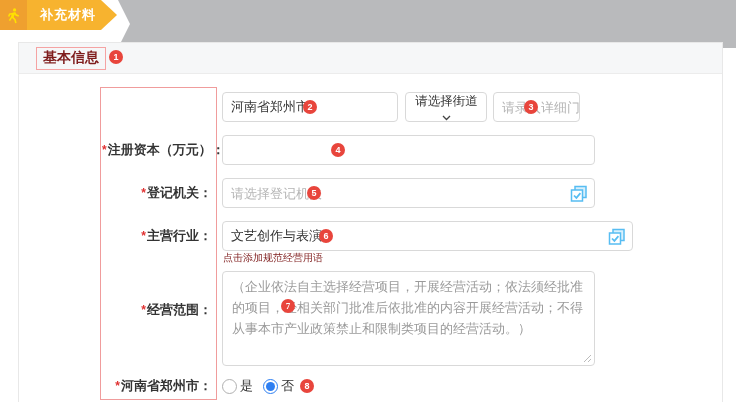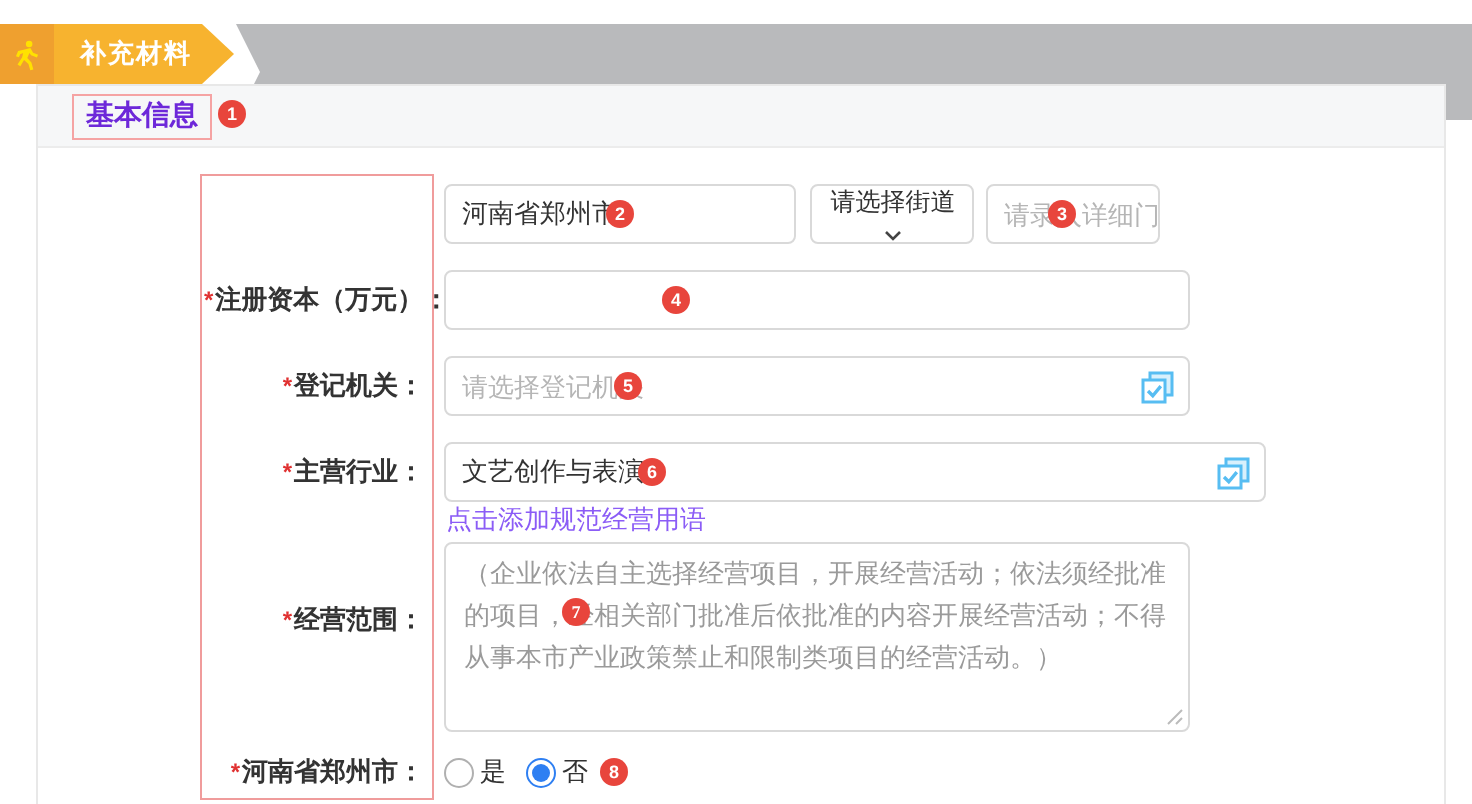--- a/index.html
+++ b/index.html
@@ -1,36 +1,36 @@
 <!DOCTYPE html>
 <html><head>
 <meta charset="utf-8">
 <style>
   html,body{margin:0;padding:0;background:#fff;}
   .page{position:relative;width:736px;height:402px;background:#fff;overflow:hidden;
         font-family:"Liberation Sans",sans-serif;}
 
   
-  .banner{position:absolute;left:0;top:12px;right:0;height:48px;background:#fff;}
+  .banner{position:absolute;left:0;top:0;right:0;height:48px;background:#fff;}
   .banner-gray{position:absolute;left:104px;right:0;top:0;bottom:0;background:#b9babc;
         clip-path:polygon(14px 0,100% 0,100% 100%,14px 100%,26px 50%);}
   .banner-square{position:absolute;left:0;top:0;width:27px;height:30px;background:#efa02f;
         display:flex;align-items:center;justify-content:center;}
   .banner-ribbon{position:absolute;left:27px;top:0;width:90px;height:30px;background:#f7b32f;
         clip-path:polygon(0 0,74px 0,90px 50%,74px 100%,0 100%);
         color:#fff;font-weight:bold;font-size:13px;display:flex;align-items:center;
         padding-left:13px;box-sizing:border-box;letter-spacing:1px;}
 
   
   .panel{position:absolute;left:18px;top:42px;right:13px;bottom:-4px;
         border:1px solid #e8e8e8;background:#fff;}
   .panel-header{height:30px;background:#f6f7f8;border-bottom:1px solid #ececec;
         display:flex;align-items:center;padding-left:17px;}
   .title-box{border:1px solid #f5a3a3;padding:1px 6px 2px 6px;font-size:14px;
-        font-weight:bold;color:#6d28d9;background:#f6f7f8;}
+        font-weight:bold;color:#7f1d1d;background:#f6f7f8;}
 
   
   .badge{display:inline-flex;width:14px;height:14px;border-radius:50%;background:#e8453c;
         color:#fff;font-size:9px;font-weight:bold;align-items:center;justify-content:center;
         line-height:1;flex:none;}
   .badge.abs{position:absolute;z-index:5;}
   .anno-box{position:absolute;left:100px;top:87px;width:115px;height:311px;
         border:1px solid #f09c9c;pointer-events:none;z-index:4;}
 
   
@@ -39,21 +39,21 @@
   .req{color:#e03131;font-size:12px;margin-right:1px;}
   .ctrl{position:absolute;box-sizing:border-box;height:30px;border:1px solid #d9d9d9;
         border-radius:4px;background:#fff;}
   .ctrl input{width:100%;height:100%;border:none;outline:none;background:transparent;
         font-size:13px;color:#333;padding:0 8px;box-sizing:border-box;
         font-family:"Liberation Sans",sans-serif;}
   .ctrl input::placeholder{color:#b5b5b5;}
   .select{display:flex;align-items:center;justify-content:space-between;
         padding:0 7px 0 8px;font-size:12.5px;color:#333;cursor:pointer;}
   .picker-ic{position:absolute;right:6px;top:6px;width:18px;height:18px;}
-  .link{position:absolute;left:223px;top:251px;font-size:13px;color:#8b5cf6;cursor:pointer;}
+  .link{position:absolute;left:223px;top:251px;font-size:10px;color:#7f1d1d;cursor:pointer;}
   .scope{position:absolute;left:222px;top:271px;width:373px;height:95px;box-sizing:border-box;
         border:1px solid #d9d9d9;border-radius:4px;background:#fff;padding:4px 9px;
         font-family:"Liberation Serif","DejaVu Serif",serif;font-size:13px;color:#9a9a9a;
         line-height:21px;overflow:hidden;}
   .resize-h{position:absolute;right:2px;bottom:2px;width:9px;height:9px;}
 
   
   .radio-row{position:absolute;left:222px;top:376px;height:20px;display:flex;
         align-items:center;font-size:13px;color:#333;}
   .radio{position:relative;width:15px;height:15px;border-radius:50%;box-sizing:border-box;

